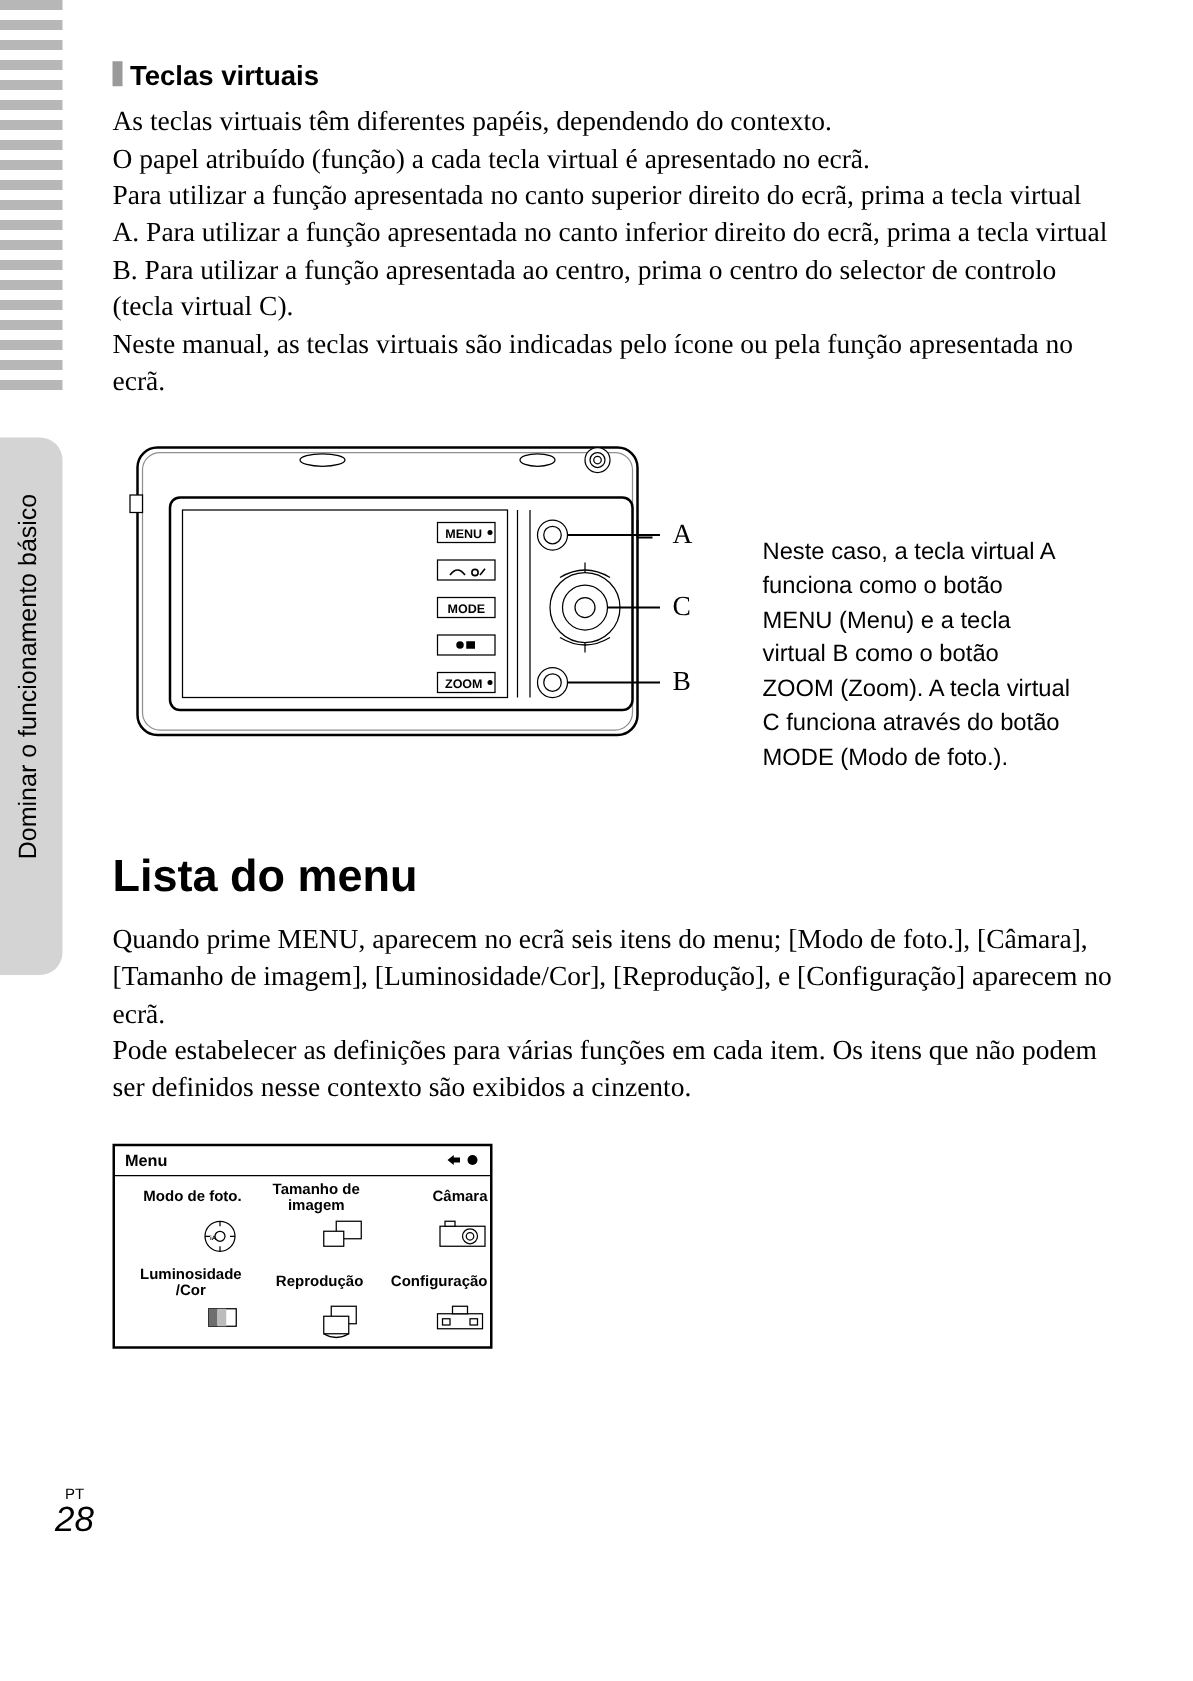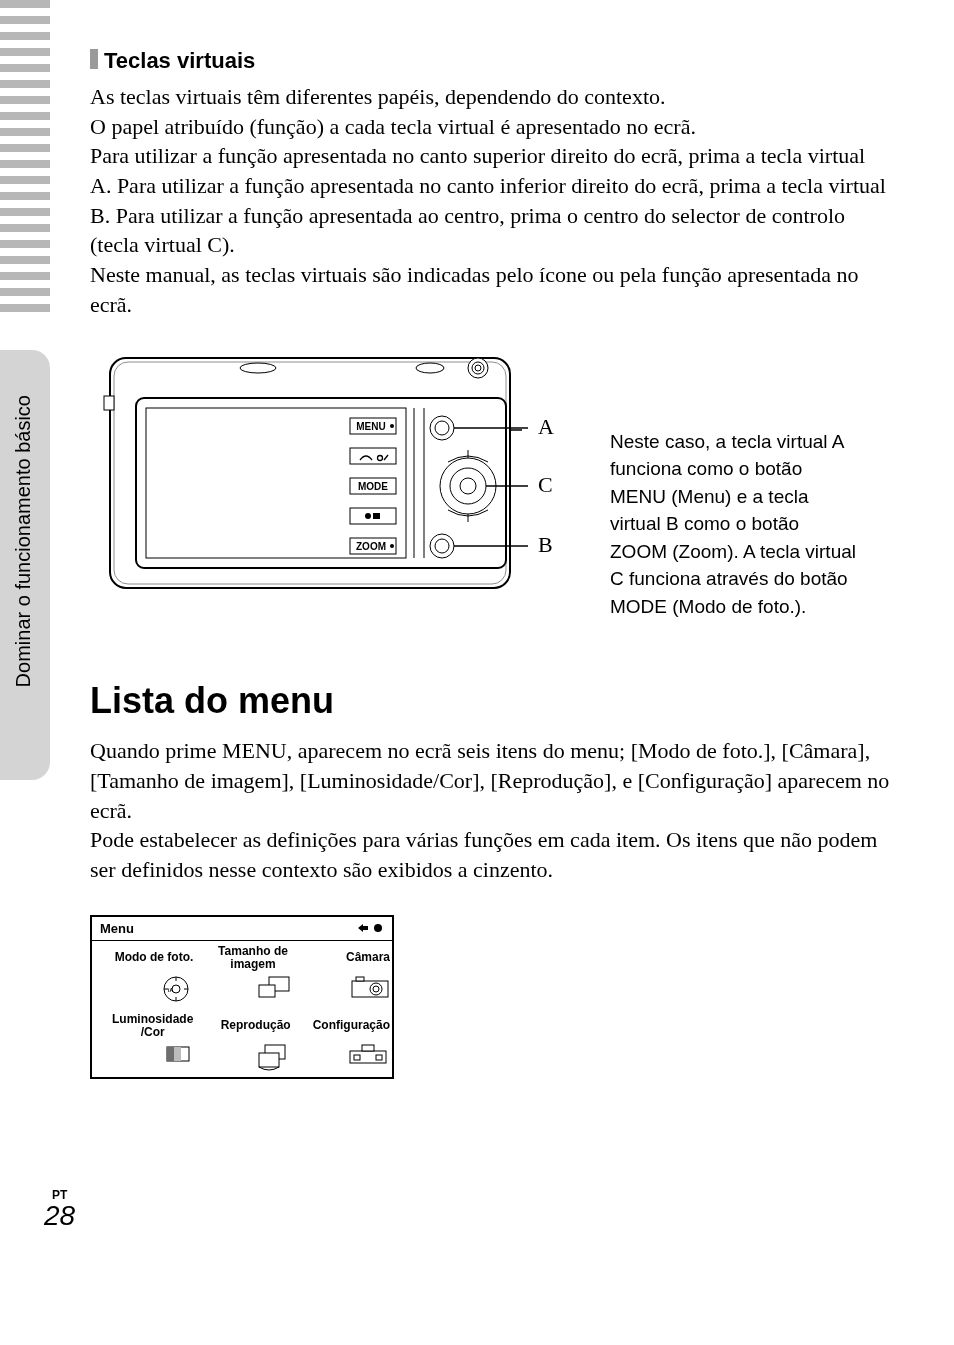--- a/index.html
+++ b/index.html
@@ -16,21 +16,21 @@
   .caption{width:250px;font-family:"Helvetica Neue",Arial,sans-serif;font-size:19px;line-height:1.45;margin-top:78px;}
   .h1{font-family:Liberation Sans, sans-serif;font-weight:bold;font-size:36px;margin:0 0 14px 0;}
   .menufig{width:300px;border:2px solid #000;font-family:"Helvetica Neue",Arial,sans-serif;}
   .menufig .title{font-weight:bold;font-size:13px;padding:4px 8px;display:flex;justify-content:space-between;align-items:center;}
   .menufig .sep{border-top:1px solid #000;}
   .menufig .grid{display:grid;grid-template-columns:1fr 1fr 1fr;}
   .menufig .cell{display:flex;flex-direction:column;align-items:flex-end;padding:4px 2px 6px 20px;font-size:12px;font-weight:bold;text-align:center;line-height:1.1;}
   .menufig .cell .lbl{min-height:26px;display:flex;align-items:center;justify-content:center;}
   .menufig .ico{margin-top:4px;}
   .pagefoot{position:absolute;left:44px;bottom:115px;font-family:"Helvetica Neue",Arial,sans-serif;text-align:center;}
-  .pagefoot .pt{font-size:12px;display:block;font-weight:bold;}
+  .pagefoot .pt{font-size:12px;display:block;}
   .pagefoot .num{font-size:28px;display:block;line-height:1;font-style:italic;}
   .lbl-letter{font-family:"Times New Roman",Times,serif;font-size:22px;}
   svg{display:block;}
 </style>
 </head>
 <body>
 
 <div class="page">
 
   <div class="stripes">

